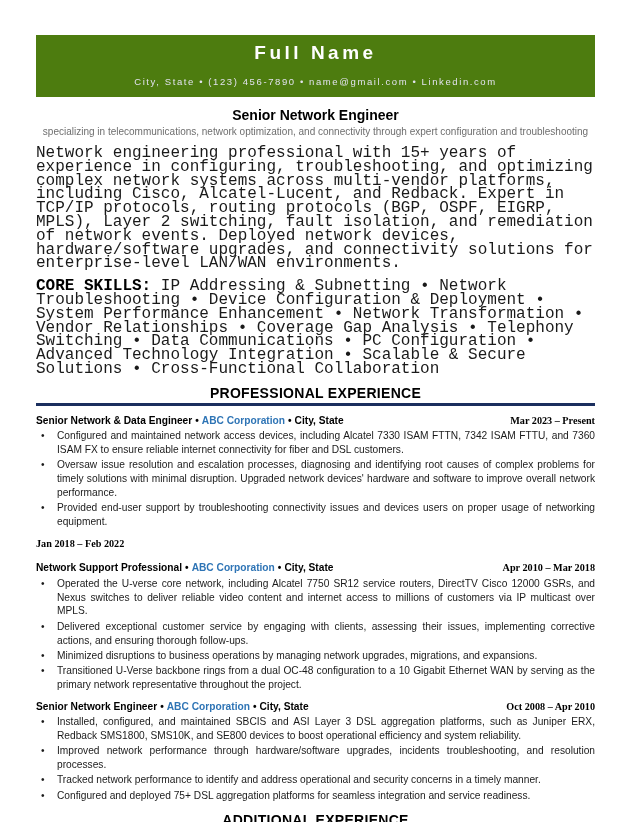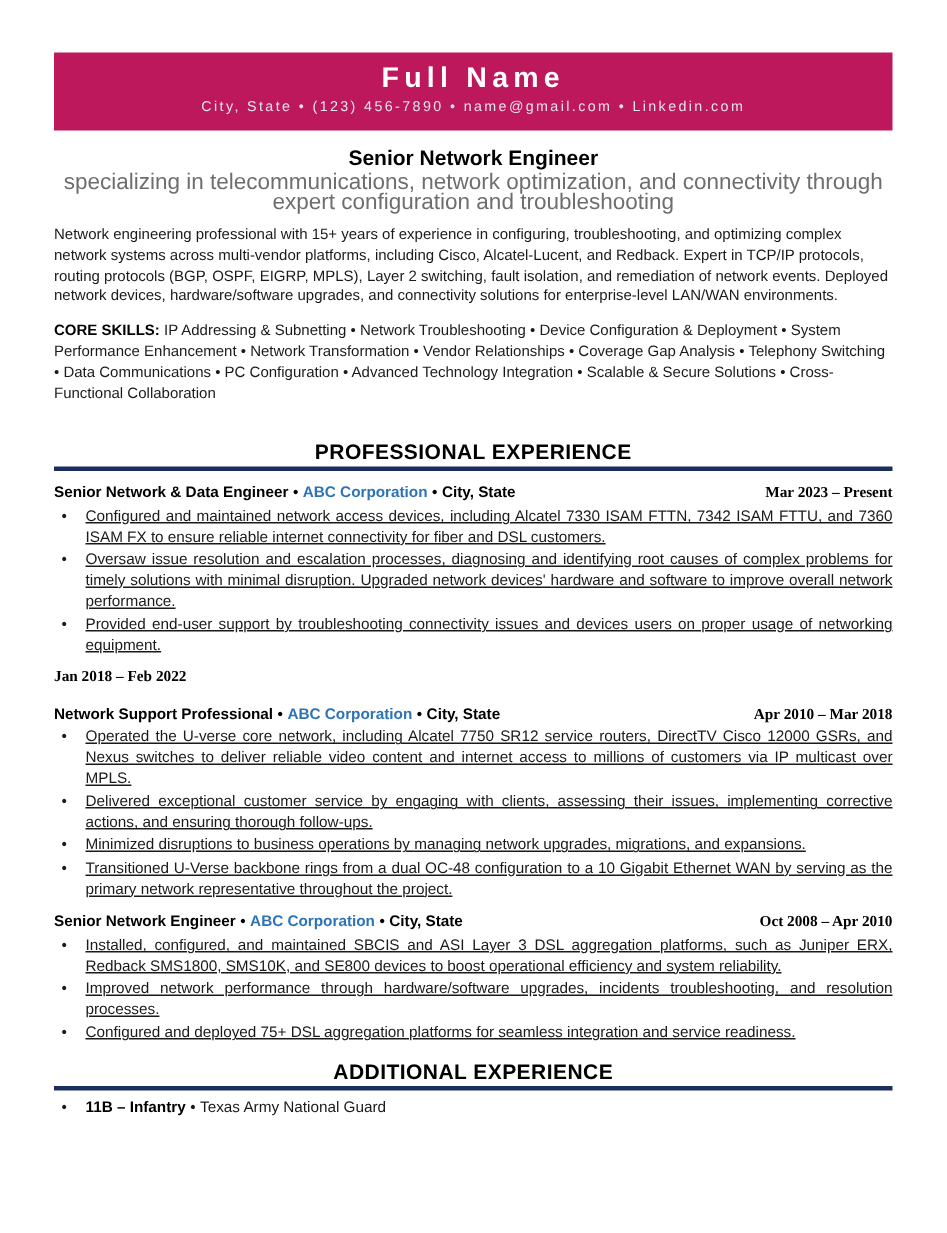--- a/index.html
+++ b/index.html
@@ -3,55 +3,55 @@
 <meta charset="utf-8">
 <style>
   html,body { margin:0; padding:0; background:#ffffff; }
   .page {
     width:631px; height:822px; background:#ffffff; overflow:hidden;
     font-family:"Liberation Sans", sans-serif; color:#1a1a1a;
     position:relative; box-sizing:border-box; padding:35px 36px 0 36px;
   }
   
   .header-band {
-    background:#be185d; color:#ffffff; text-align:center;
+    background:#4d7c0f; color:#ffffff; text-align:center;
     padding:7px 10px 9px 10px; box-sizing:border-box;
   }
   .full-name {
     font-size:19px; font-weight:bold; letter-spacing:3.5px; line-height:22px;
   }
   .contact-line {
-    font-size:9.5px; letter-spacing:1.6px; color:#e2e2ee; margin-top:2px; line-height:12px;
+    font-size:9.5px; letter-spacing:1.6px; color:#e2e2ee; margin-top:12px; line-height:12px;
   }
   
   .doc-title {
     text-align:center; font-size:14px; font-weight:bold; color:#000;
     margin-top:10px; line-height:16px;
   }
   .doc-subtitle {
-    text-align:center; font-size:15px; color:#6e6e6e; margin-top:2px; line-height:13px;
+    text-align:center; font-size:10px; color:#6e6e6e; margin-top:2px; line-height:13px;
   }
   
-  .para { font-size:10px; line-height:13.8px; margin:9px 0 0 0; }
+  .para { font-size:16px; line-height:13.8px; margin:9px 0 0 0;font-family:Liberation Mono, monospace; }
   .para .lead { font-weight:bold; color:#000; }
   
   .section-heading {
     text-align:center; font-size:14px; font-weight:bold; color:#000;
-    margin-top:24px; line-height:16px; letter-spacing:0.3px;
+    margin-top:8px; line-height:16px; letter-spacing:0.3px;
   }
   .section-rule { height:3px; background:#1b2f5e; margin-top:2px; }
   
   .job-header {
     display:flex; justify-content:space-between; align-items:flex-end;
     font-size:10.2px; font-weight:bold; color:#000; margin-top:8px; line-height:13.5px;
   }
   .job-header .sep { margin:0 3px; }
   .company { color:#2e74b5; }
   .job-dates { white-space:nowrap; font-weight:bold;font-family:Liberation Serif, serif; }
-  ul.bullets { list-style:none; margin:2px 0 0 0; padding:0;text-decoration:underline; }
+  ul.bullets { list-style:none; margin:2px 0 0 0; padding:0; }
   ul.bullets li {
     position:relative; padding-left:21px; font-size:10.2px; line-height:13.8px;
     margin-top:1.5px; text-align:justify;
   }
   ul.bullets li::before {
     content:"\2022"; position:absolute; left:5px; top:0; font-size:10.2px;
   }
   
   ul.plain { list-style:none; margin:5px 0 0 0; padding:0; }
   ul.plain li {
@@ -115,20 +115,21 @@
 
   <div class="job-header">
     <span>
       <span>Senior Network Engineer</span><span class="sep">•</span><a class="company">ABC Corporation</a><span class="sep">•</span><span>City, State</span>
     </span>
     <span class="job-dates">Oct 2008 – Apr 2010</span>
   </div>
   <ul class="bullets">
     <li>Installed, configured, and maintained SBCIS and ASI Layer 3 DSL aggregation platforms, such as Juniper ERX, Redback SMS1800, SMS10K, and SE800 devices to boost operational efficiency and system reliability.</li>
     <li>Improved network performance through hardware/software upgrades, incidents troubleshooting, and resolution processes.</li>
+    <li>Tracked network performance to identify and address operational and security concerns in a timely manner.</li>
     <li>Configured and deployed 75+ DSL aggregation platforms for seamless integration and service readiness.</li>
   </ul>
 
   <div class="section-heading" style="margin-top:10px;">ADDITIONAL EXPERIENCE</div>
   <div class="section-rule"></div>
   <ul class="plain">
     <li><span class="li-bold">11B – Infantry</span><span class="li-sep">•</span><span>Texas Army National Guard</span></li>
 
   </ul>
 

